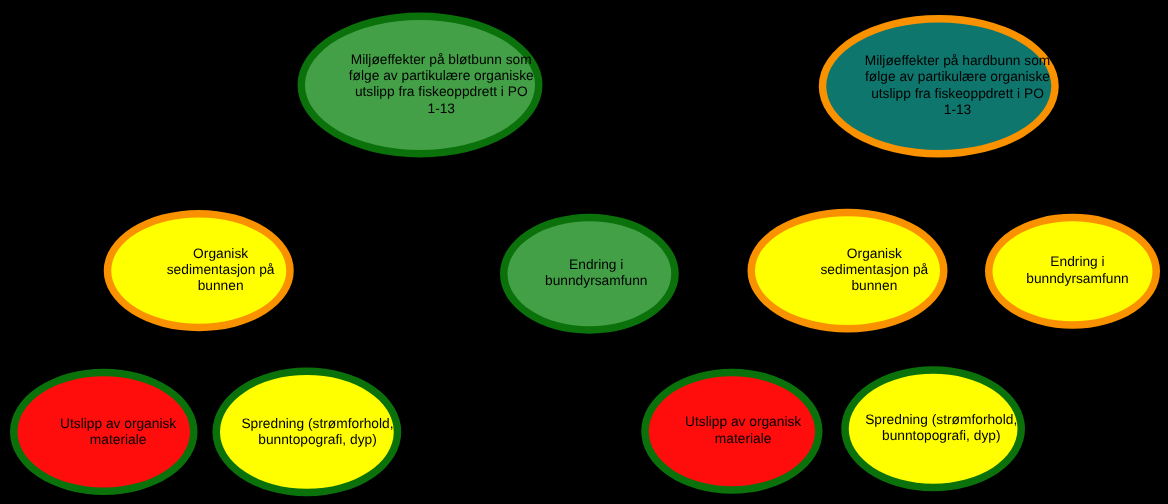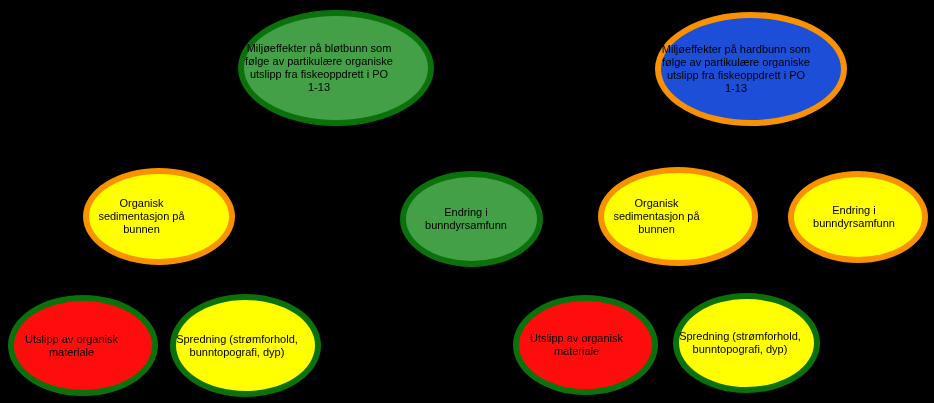--- a/index.html
+++ b/index.html
@@ -15,21 +15,21 @@
     overflow: hidden;
     font-family: "Liberation Sans", sans-serif;
   }
   .node {
     position: absolute;
     box-sizing: border-box;
     border-radius: 50%;
     border: 6px solid #0B720B;
     display: flex;
     align-items: center;
-    justify-content: flex-start;
+    justify-content: flex-end;
     text-align: center;
   }
   .node .label {
     color: #000000;
     font-size: 11px;
     line-height: 13px;
     font-weight: 400;
   }
   
   .n0  { left: 238px; top: 10px;  width: 196px; height: 116px; }
@@ -57,21 +57,21 @@
 </style>
 </head>
 <body>
 
 <div class="canvas">
 
   <div class="node n0" style="background: rgb(67, 160, 71); border-color: rgb(11, 114, 11);">
     <span class="label" style="color: rgb(0, 0, 0);">Miljøeffekter på bløtbunn som følge av partikulære organiske utslipp fra fiskeoppdrett i PO 1-13</span>
   </div>
 
-  <div class="node n1" style="background: #1d4ed8; border-color: rgb(250, 146, 0);">
+  <div class="node n1" style="background: #0f766e; border-color: rgb(250, 146, 0);">
     <span class="label" style="color: rgb(0, 0, 0);">Miljøeffekter på hardbunn som følge av partikulære organiske utslipp fra fiskeoppdrett i PO 1-13</span>
   </div>
 
   <div class="node n2" style="background: rgb(255, 255, 0); border-color: rgb(250, 146, 0);">
     <span class="label" style="color: rgb(0, 0, 0);">Organisk sedimentasjon på bunnen</span>
   </div>
 
 
   <div class="node n4" style="background: rgb(67, 160, 71); border-color: rgb(11, 114, 11);">
     <span class="label" style="color: rgb(0, 0, 0);">Endring i bunndyrsamfunn</span>

